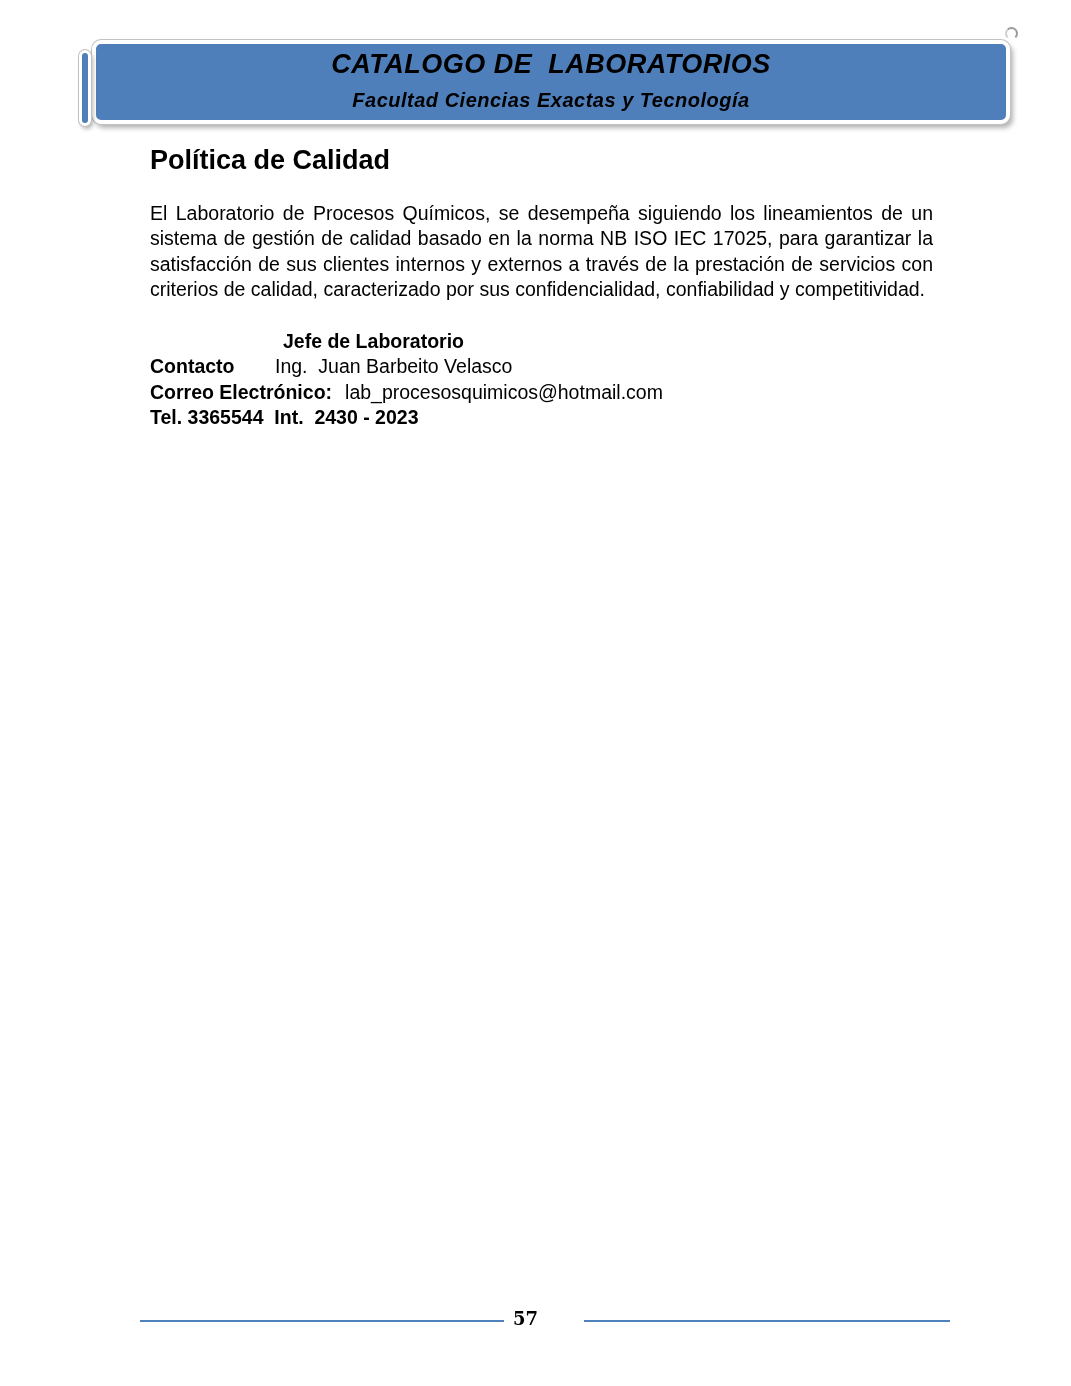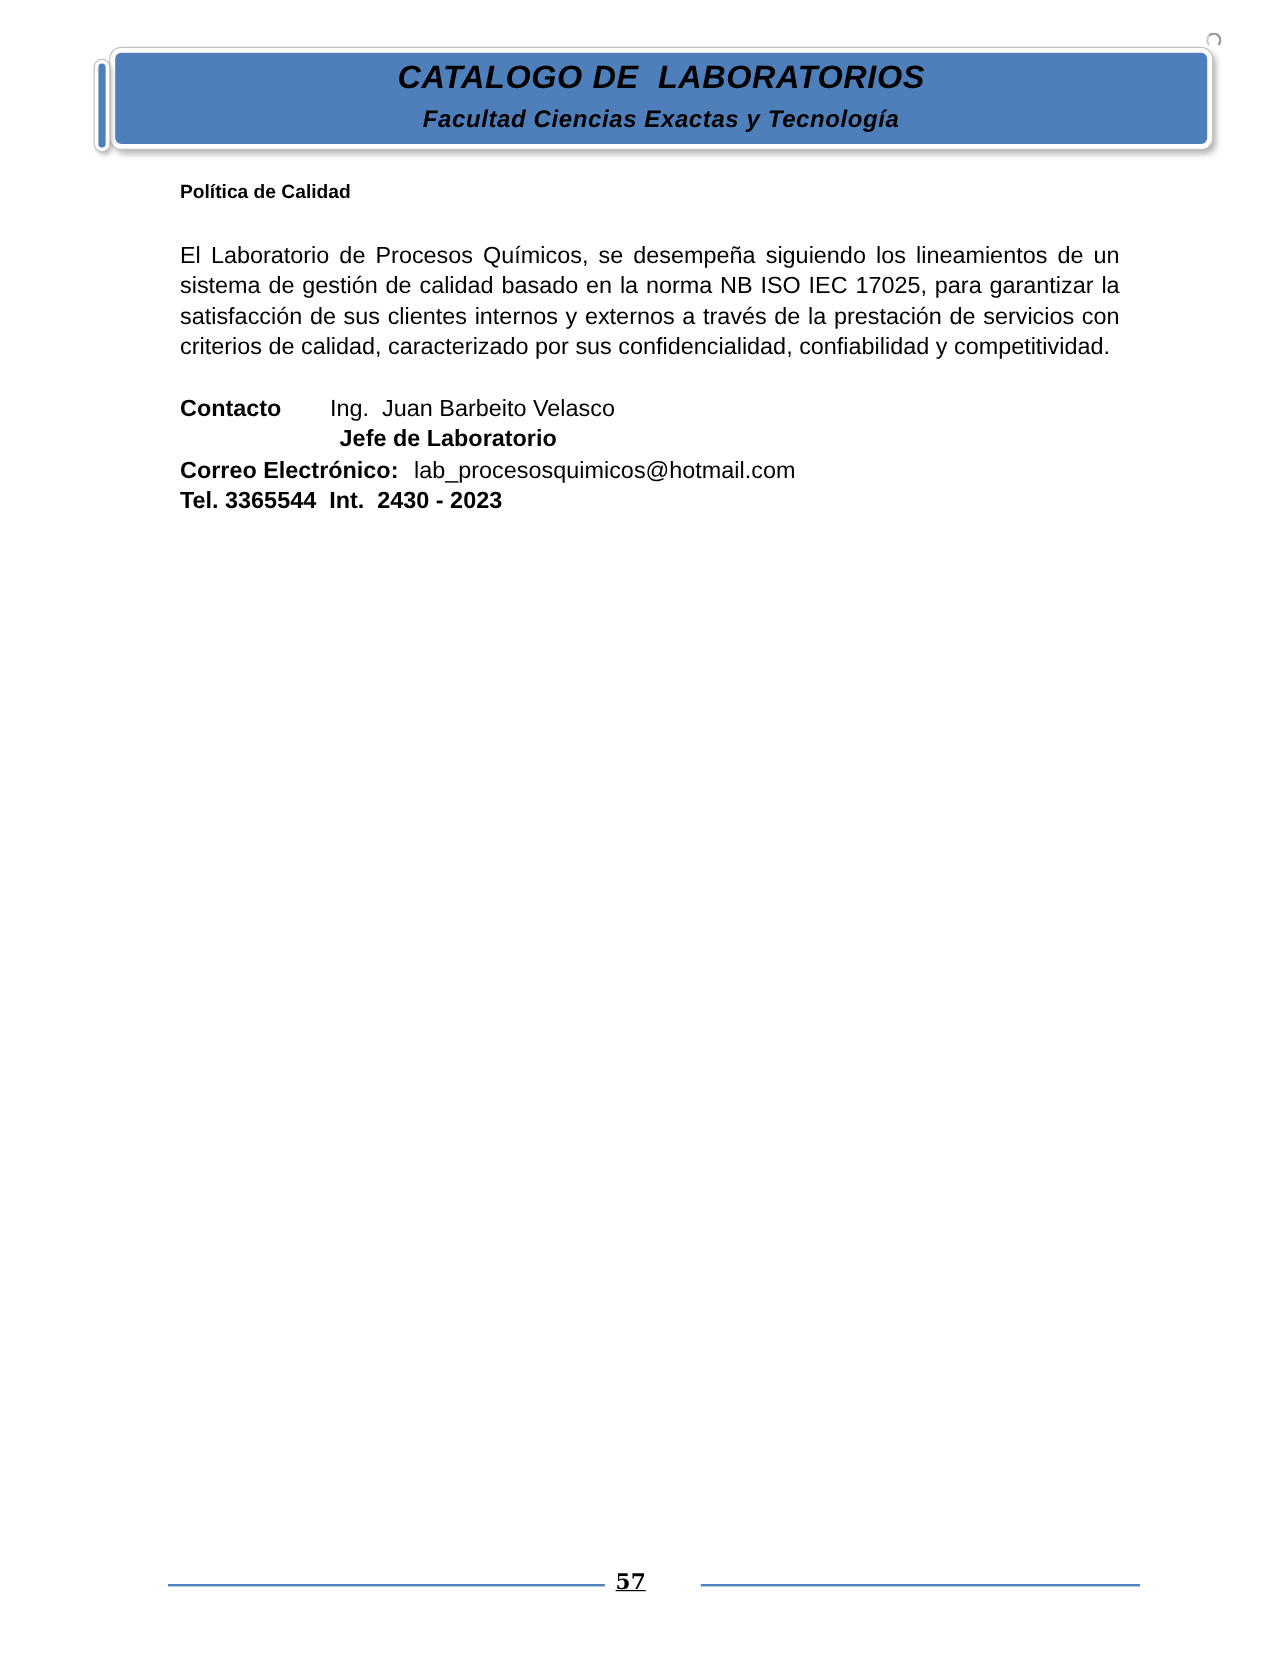--- a/index.html
+++ b/index.html
@@ -72,21 +72,21 @@
   
   .content {
     position: absolute;
     left: 150px;
     top: 148px;
     width: 783px;
     font-size: 19.5px;
     line-height: 25.5px;
   }
   .heading {
-    font-size: 16px;
+    font-size: 27px;
     font-weight: bold;
   }
   .para {
     margin-top: 27px;
     text-align: justify;
   }
   .contact { margin-top: 26px; }
   .b { font-weight: bold; }
   .pre { white-space: pre-wrap; }
   .contact-label {
@@ -98,21 +98,20 @@
   .email-label { font-weight: bold; margin-right: 13px; margin-top: 18px; }
 
   
   .footer {
     position: absolute;
     left: 140px;
     top: 1310px;
     width: 812px;
     display: flex;
     align-items: center;
-    text-decoration: underline;
   }
   .fline {
     height: 2px;
     background: var(--footer-line, #4f81bd);
   }
   .fline.l { width: 364px; margin-right: 9px; }
   .fline.r { width: 366px; margin-left: 46px; }
   .pageno {
     font-family: "DejaVu Serif", serif;
     font-weight: bold;
@@ -134,24 +133,24 @@
       <div class="banner-line2">Facultad Ciencias Exactas y Tecnología</div>
     </div>
   </div>
 
   <div class="content">
     <div class="heading">Política de Calidad</div>
 
     <p class="para">El Laboratorio de Procesos Químicos, se desempeña siguiendo los lineamientos de un sistema de gestión de calidad basado en la norma NB ISO IEC 17025, para garantizar la satisfacción de sus clientes internos y externos a través de la prestación de servicios con criterios de calidad, caracterizado por sus confidencialidad, confiabilidad y competitividad.</p>
 
     <div class="contact">
+      <div class="contact-row role-row">Jefe de Laboratorio</div>
       <div class="contact-row">
         <span class="contact-label">Contacto</span><span class="pre">Ing.  Juan Barbeito Velasco</span>
       </div>
-      <div class="contact-row role-row">Jefe de Laboratorio</div>
       <div class="contact-row">
         <span class="email-label">Correo Electrónico:</span><span>lab_procesosquimicos@hotmail.com</span>
       </div>
       <div class="contact-row b pre">Tel. 3365544  Int.  2430 - 2023</div>
     </div>
   </div>
 
   <div class="footer">
     <span class="fline l"></span>
     <span class="pageno">57</span>

